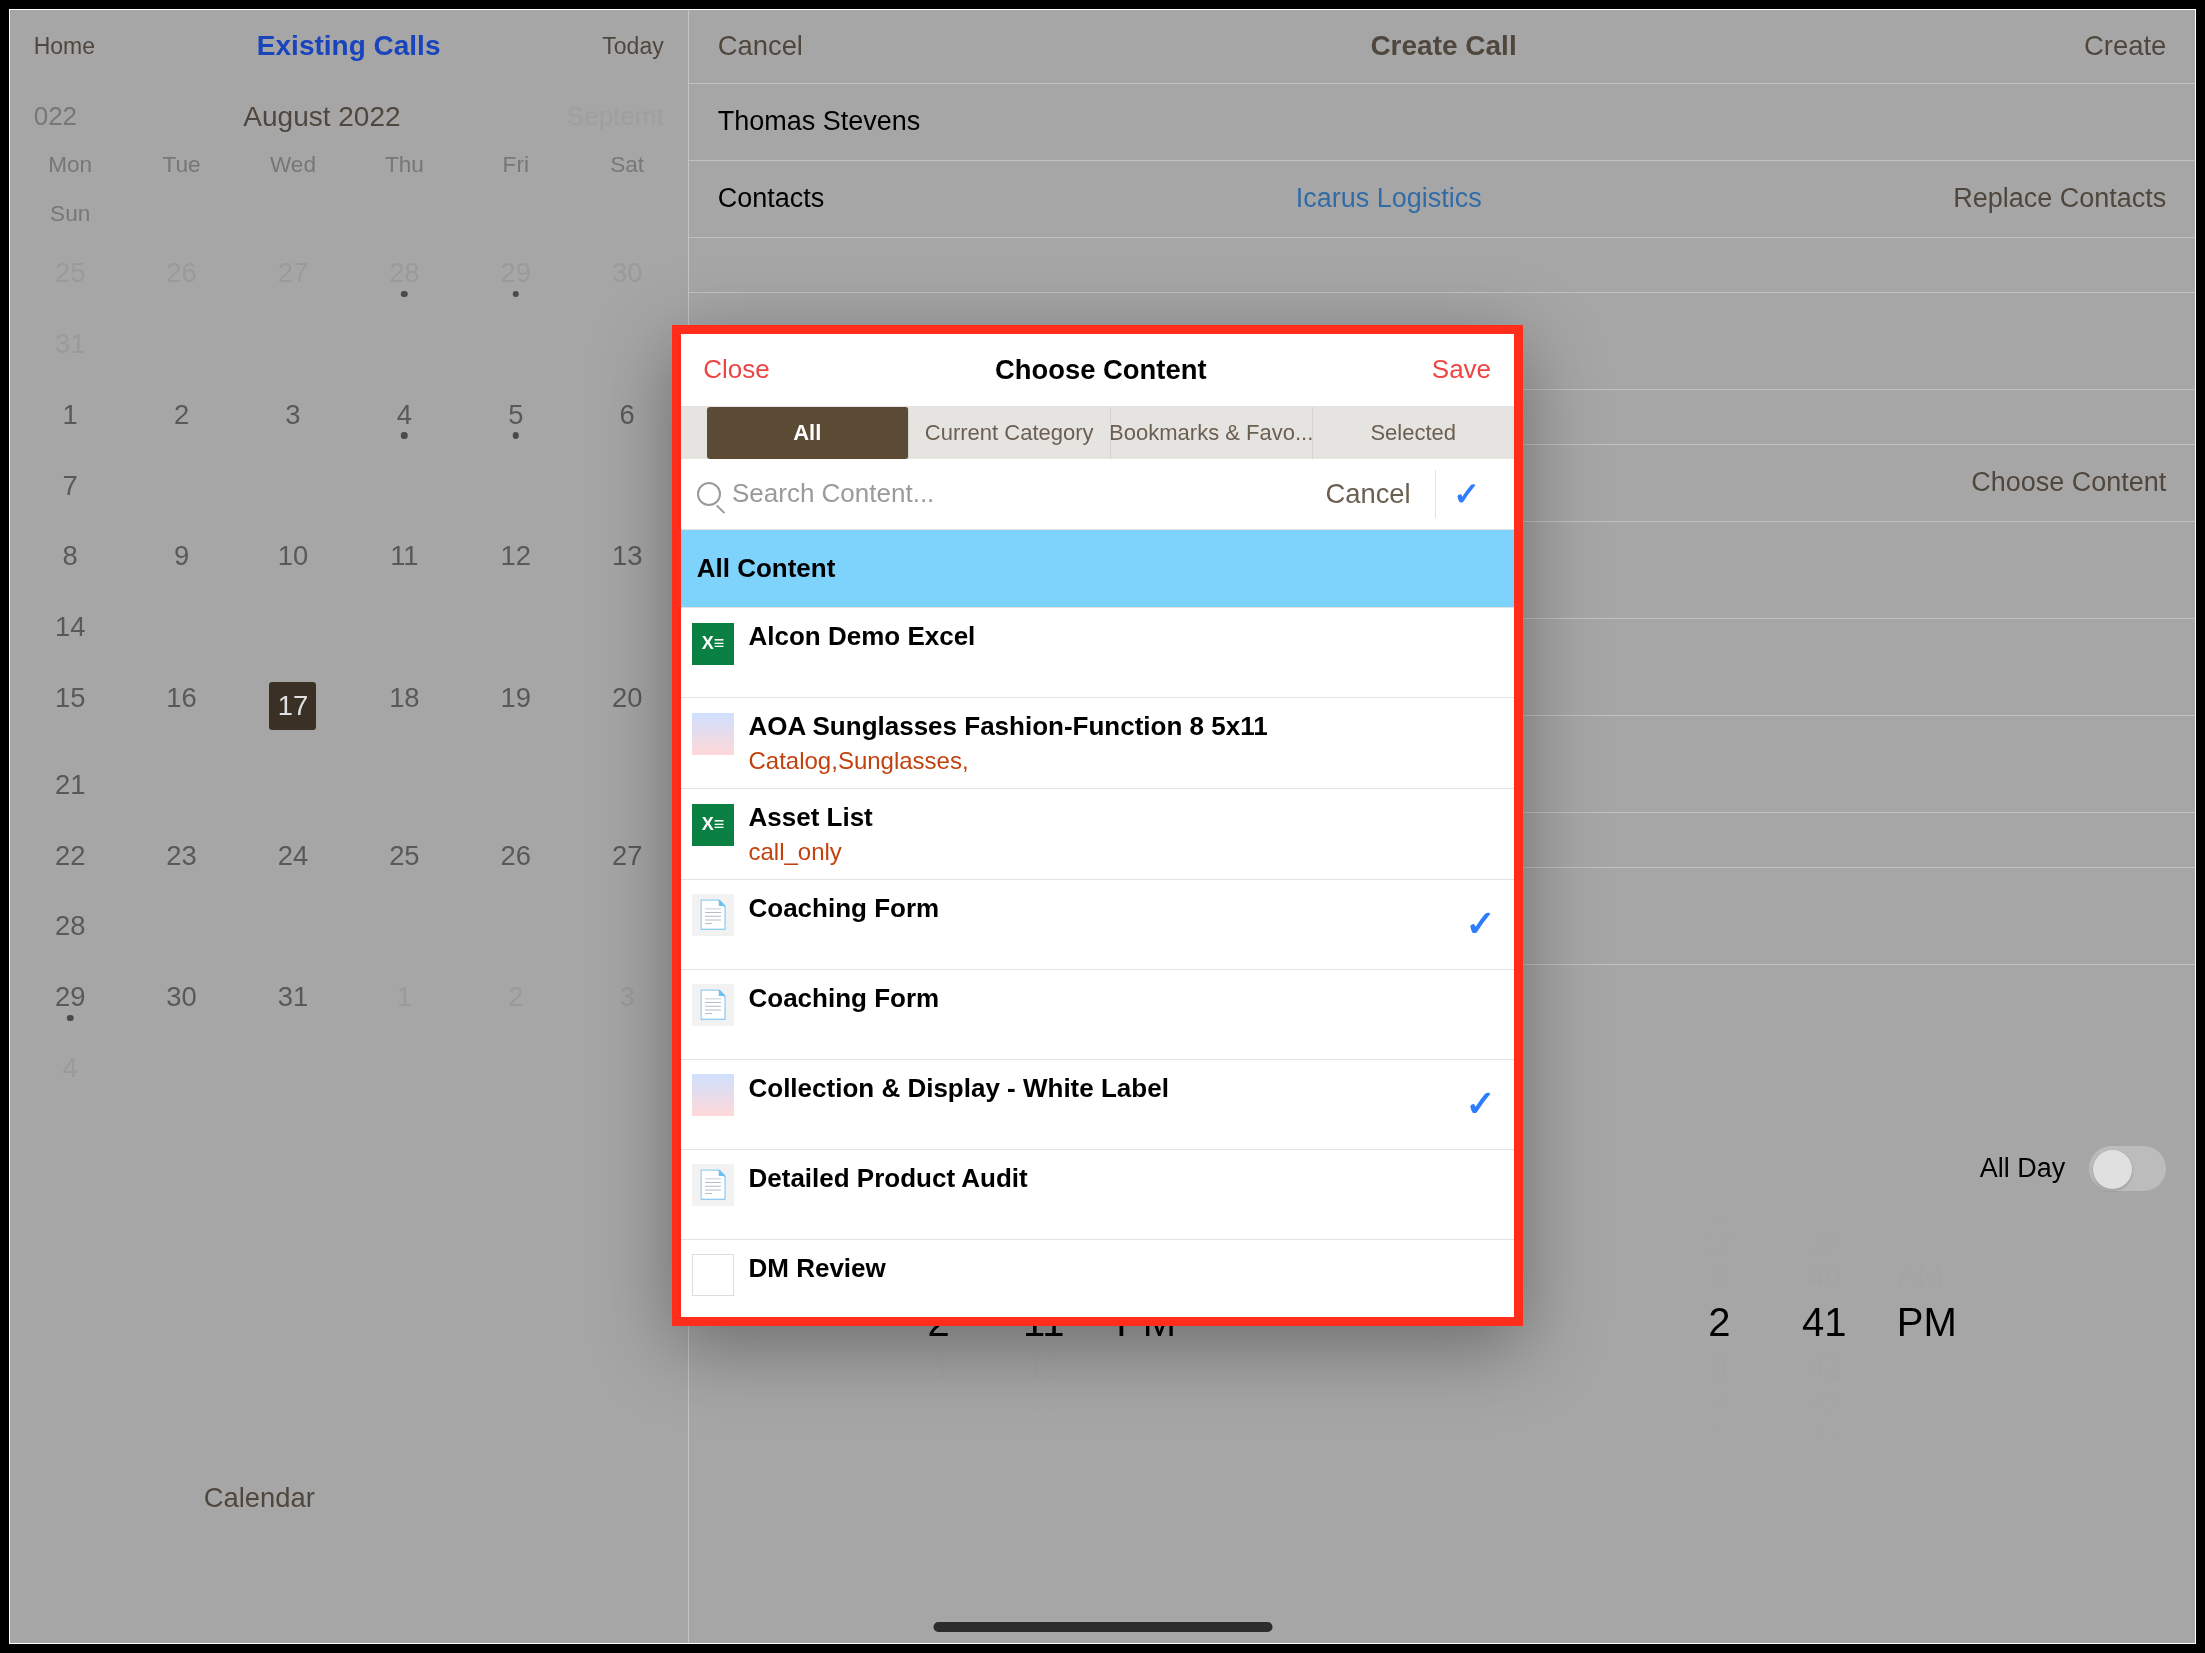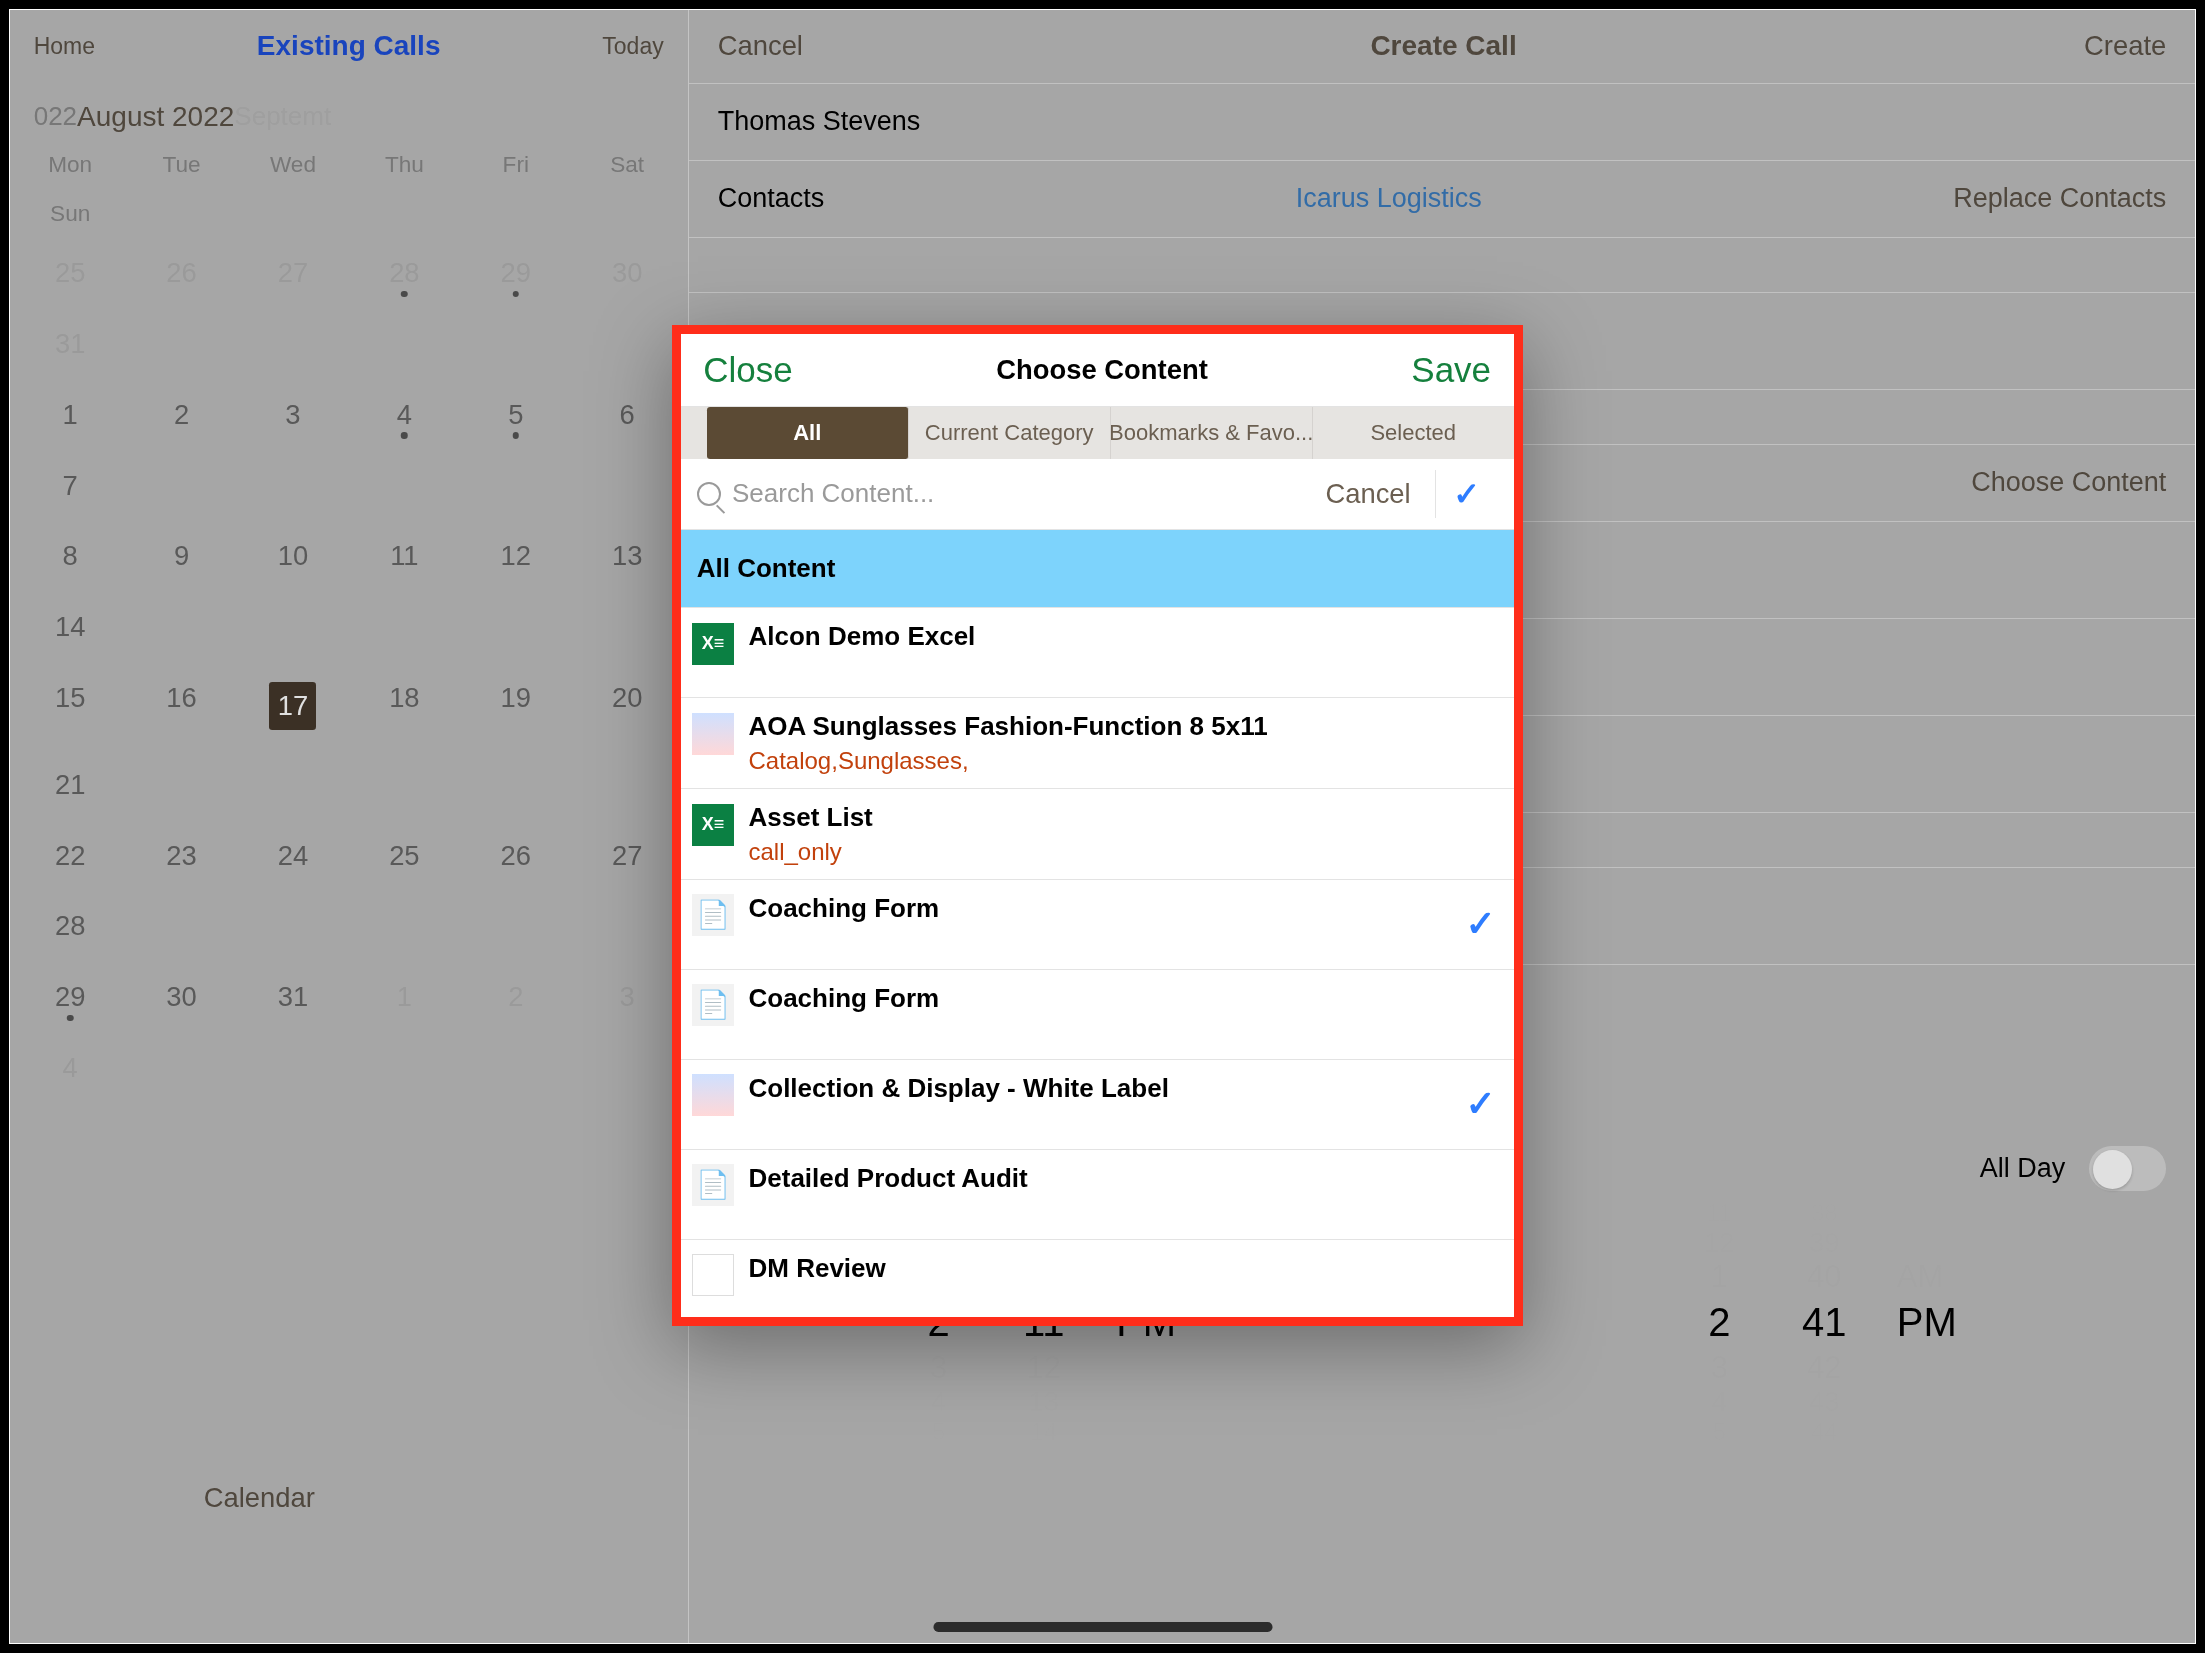--- a/index.html
+++ b/index.html
@@ -40,21 +40,21 @@
       align-items: center;
       justify-content: space-between;
       padding: 0 24px;
     }
     .left-header .left, .left-header .right {
       font-size: 23px; color:#5A5146; font-weight:400;
     }
     .left-header .center { font-size: 28px; font-weight: 700; color:#1d4ed8; }
 
     .month-row {
-      display:flex; align-items:center; 
+      display:flex; align-items:center; justify-content:space-between;
       padding: 18px 24px 8px 24px;
       color:#5A5146;
     }
     .month-prev { font-size:26px; color:#888; }
     .month-label { font-size:28px; font-weight:400; color:#5A5146; }
     .month-next { font-size:26px; color:#B5B5B5; }
 
     .dow-row, .wk-row {
       display:grid; grid-template-columns: repeat(6, 1fr);
       padding: 0 4.8px;
@@ -144,21 +144,21 @@
       width: 851px; height: 1001px;
       background:#fff;
       border: 9.7px solid #FF2D1A;
       box-shadow: 0 20px 73px rgba(0,0,0,.35);
       display:flex; flex-direction:column;
     }
     .modal-header {
       height: 73px; display:flex; align-items:center; justify-content:space-between;
       padding: 0 22.6px; border-bottom:0.8px solid #e3e3e3;
     }
-    .modal-header .l, .modal-header .r { font-size:35px; color:#15803d; }
+    .modal-header .l, .modal-header .r { font-size:26px; color:#ef4444; }
     .modal-header .c { font-size:27.4px; font-weight:700; }
 
     .seg {
       display:flex; height:52px;
       background:#E6E4E1;
       padding-left:26px;
     }
     .seg-item {
       flex:1; display:flex; align-items:center; justify-content:center;
       font-size:22px; color:#6B5F51; border-right:0.8px solid #d5d2cf;

